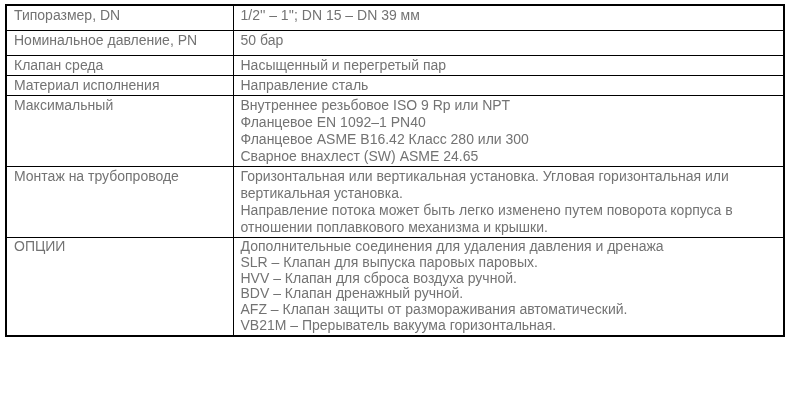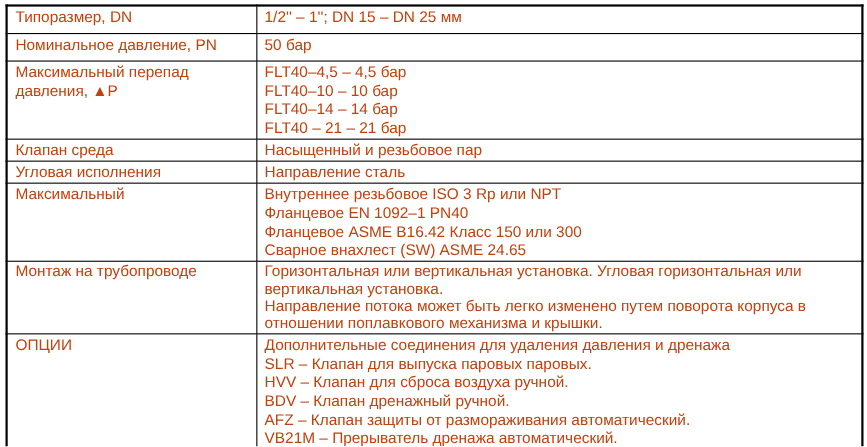--- a/index.html
+++ b/index.html
@@ -24,21 +24,21 @@
     border-collapse: collapse;
     table-layout: fixed;
     border: 2px solid #000000;
   }
   table.spec td {
     border: 1px solid #000000;
     vertical-align: top;
     padding: 1px 8px 1px 7px;
     font-size: 14px;
     line-height: 17px;
-    color: #c2410c;
+    color: #737373;
     overflow: hidden;
   }
   table.spec tr:nth-child(1) td,
   table.spec tr:nth-child(2) td {
     height: 22px;
   }
   table.spec tr:nth-child(7) td {
     line-height: 15.8px;
   }
   col.col-label { width: 227px; }
@@ -51,72 +51,63 @@
 <div class="sheet">
   <table class="spec">
     <colgroup>
       <col class="col-label">
       <col class="col-value">
     </colgroup>
     <tbody>
         <tr>
           <td>Типоразмер, DN</td>
           <td>
-            <div class="value-line">1/2'' – 1''; DN 15 – DN 25 мм</div>
+            <div class="value-line">1/2'' – 1''; DN 15 – DN 39 мм</div>
           </td>
         </tr>
         <tr>
           <td>Номинальное давление, PN</td>
           <td>
             <div class="value-line">50 бар</div>
           </td>
         </tr>
         <tr>
-          <td>Максимальный перепад давления, ▲P</td>
+          <td>Клапан среда</td>
           <td>
-            <div class="value-line">FLT40–4,5 – 4,5 бар</div>
-            <div class="value-line">FLT40–10 – 10 бар</div>
-            <div class="value-line">FLT40–14 – 14 бар</div>
-            <div class="value-line">FLT40 – 21 – 21 бар</div>
+            <div class="value-line">Насыщенный и перегретый пар</div>
           </td>
         </tr>
         <tr>
-          <td>Клапан среда</td>
-          <td>
-            <div class="value-line">Насыщенный и резьбовое пар</div>
-          </td>
-        </tr>
-        <tr>
-          <td>Угловая исполнения</td>
+          <td>Материал исполнения</td>
           <td>
             <div class="value-line">Направление сталь</div>
           </td>
         </tr>
         <tr>
           <td>Максимальный</td>
           <td>
-            <div class="value-line">Внутреннее резьбовое ISO 3 Rp или NPT</div>
+            <div class="value-line">Внутреннее резьбовое ISO 9 Rp или NPT</div>
             <div class="value-line">Фланцевое EN 1092–1 PN40</div>
-            <div class="value-line">Фланцевое ASME B16.42 Класс 150 или 300</div>
+            <div class="value-line">Фланцевое ASME B16.42 Класс 280 или 300</div>
             <div class="value-line">Сварное внахлест (SW) ASME 24.65</div>
           </td>
         </tr>
         <tr>
           <td>Монтаж на трубопроводе</td>
           <td>
             <div class="value-line">Горизонтальная или вертикальная установка. Угловая горизонтальная или вертикальная установка.</div>
             <div class="value-line">Направление потока может быть легко изменено путем поворота корпуса в отношении поплавкового механизма и крышки.</div>
           </td>
         </tr>
         <tr>
           <td>ОПЦИИ</td>
           <td>
             <div class="value-line">Дополнительные соединения для удаления давления и дренажа</div>
             <div class="value-line">SLR – Клапан для выпуска паровых паровых.</div>
             <div class="value-line">HVV – Клапан для сброса воздуха ручной.</div>
             <div class="value-line">BDV – Клапан дренажный ручной.</div>
             <div class="value-line">AFZ – Клапан защиты от размораживания автоматический.</div>
-            <div class="value-line">VB21M – Прерыватель дренажа автоматический.</div>
+            <div class="value-line">VB21M – Прерыватель вакуума горизонтальная.</div>
           </td>
         </tr>
       </tbody>
   </table>
 </div>
 
 </body></html>

